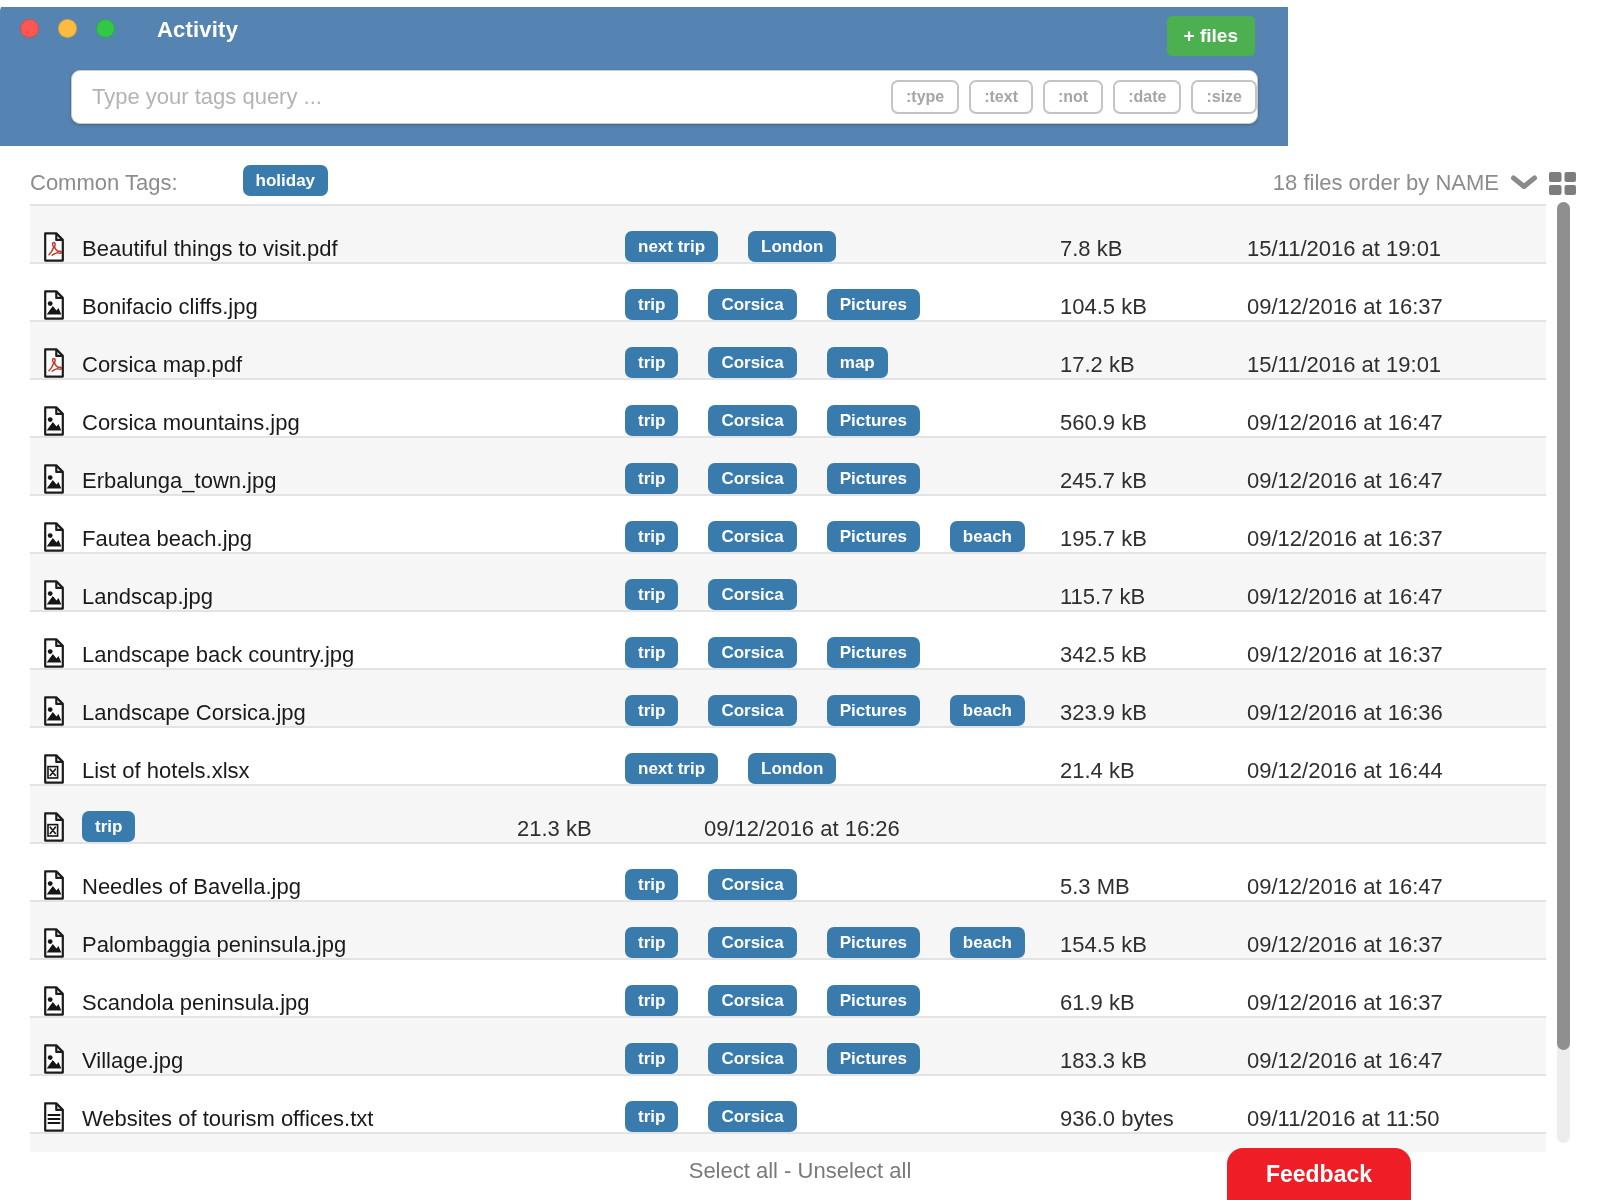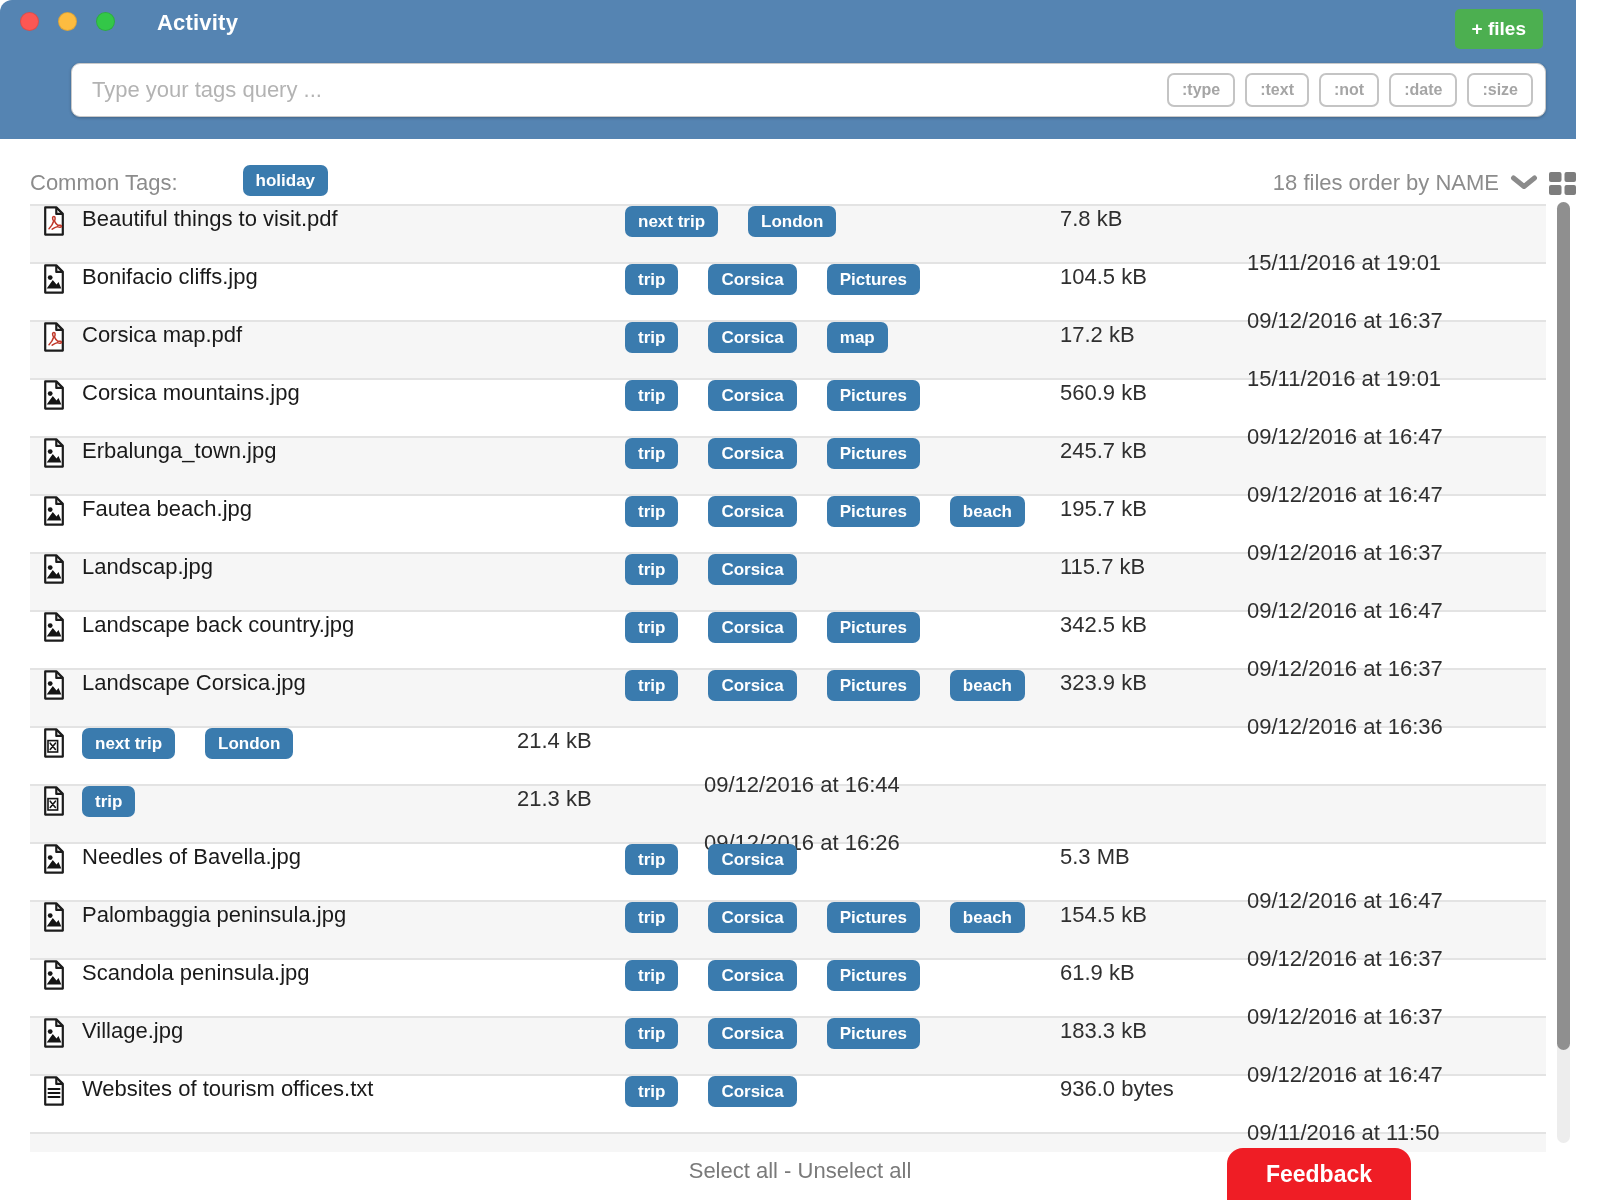--- a/index.html
+++ b/index.html
@@ -2,59 +2,59 @@
 <html style="--header-blue: #5584b2; --tag-blue: #3a7bae; --green: #4caf50; --red: #ef1d25;"><head>
 <meta charset="utf-8">
 <style>
   * { margin:0; padding:0; box-sizing:border-box; }
   html,body { width:1600px; height:1200px; overflow:hidden; }
   body { font-family:"Liberation Sans","DejaVu Sans",sans-serif; background:#ffffff; }
   #window { position:relative; width:1600px; height:1200px; background:#ffffff;
             border-radius:12px 12px 0 0; overflow:hidden; }
 
   
-  .header { position:absolute; left:0; top:0; width:1576px; height:139px;
+  .header { position:absolute; left:0; top:7px; width:1288px; height:139px;
             background:var(--header-blue,#5584b2); }
   .traffic { position:absolute; top:12px; left:20px; display:flex; gap:19px; }
   .light { width:19px; height:19px; border-radius:50%; }
   .light.red    { background:#fc5753; border:1px solid rgba(0,0,0,.12); }
   .light.yellow { background:#fdbc40; border:1px solid rgba(0,0,0,.12); }
   .light.green  { background:#33c748; border:1px solid rgba(0,0,0,.12); }
   .win-title { position:absolute; left:157px; top:10px; color:#fff; font-size:22px;
                font-weight:700; letter-spacing:.2px; }
   .add-files { position:absolute; right:33px; top:9px; height:40px; padding:0 17px;
                background:var(--green,#4caf50); color:#fff; font-size:19px; font-weight:700;
                border:none; border-radius:5px; cursor:pointer; font-family:inherit; }
   .search-bar { position:absolute; left:30px; right:30px; top:63px; height:54px;
                 background:#fff; border:1px solid #c9c9c9; border-radius:9px;
                 box-shadow:0 1px 3px rgba(0,0,0,.25); display:flex; align-items:center;margin-left:41px; }
   .search-input { flex:1; height:100%; border:none; outline:none; background:transparent;
                   font-size:22px; color:#444; padding:0 0 0 20px; font-family:inherit; }
   .search-input::placeholder { color:#b3b3b3; }
-  .filter-btns { display:flex; gap:10px; padding-right:12px; }
+  .filter-btns { display:flex; gap:10px; }
   .filter-btn { background:#fff; border:2px solid #c4c4c4; border-radius:7px;
                 color:#a5a5a5; font-size:16px; font-weight:700; padding:6px 13px;
                 cursor:pointer; font-family:inherit; }
 
   
   .toolbar { position:absolute; left:30px; right:24px; top:158px; height:38px;
              display:flex; align-items:flex-end;gap:48px; }
   .common-label { color:#8c8c8c; font-size:22px; }
   .tag { display:inline-block; background:var(--tag-blue,#3a7bae); color:#fff;
          font-size:17px; font-weight:700; line-height:21px; padding:5px 13px;
          border-radius:7px; white-space:nowrap; }
   .toolbar .tag { margin-left:17px; }
   .toolbar-right { margin-left:auto; display:flex; align-items:center; gap:11px; }
   .order-text { color:#8c8c8c; font-size:22px; }
   .icon-btn { display:flex; align-items:center; cursor:pointer; background:none; border:none; padding:0; }
 
   
   .file-list { position:absolute; left:30px; top:204px; width:1516px; height:948px;
                overflow:hidden; }
-  .file-row { display:flex; align-items:flex-start; height:58px; border-top:2px solid #e3e3e3;
+  .file-row { display:flex; align-items:flex-end; height:58px; border-top:2px solid #e3e3e3;
               padding-left:12px; }
   .file-row:nth-child(odd) { background:#f6f6f6; }
   .file-row:nth-child(even) { background:#ffffff; }
   .col-icon { width:40px; flex:0 0 40px; display:flex; align-items:center; }
   .col-name { flex:0 0 543px; font-size:22px; color:#1a1a1a; white-space:nowrap;
               overflow:hidden; }
   .col-tags { flex:0 0 435px; display:flex; gap:30px; align-items:center; }
   .col-size { flex:0 0 187px; font-size:22px; color:#2f2f2f; }
   .col-date { flex:1; font-size:22px; color:#2f2f2f;margin-top:44px; }
 
@@ -284,20 +284,21 @@
       </div>
       <div class="file-row">
         <div class="col-icon">
           <svg width="24" height="30" viewBox="0 0 24 30">
             <path d="M3.2 1.4 H14.3 L20.8 7.9 V28.6 H3.2 Z" fill="#fff" stroke="#1c1c1c" stroke-width="2.2" stroke-linejoin="round"></path>
             <path d="M14.3 1.4 V7.9 H20.8" fill="none" stroke="#1c1c1c" stroke-width="2.2" stroke-linejoin="round"></path>
             <rect x="6" y="12.6" width="9.6" height="11.4" fill="none" stroke="#151515" stroke-width="1.6"></rect>
             <path d="M8.2 15.2 L13.4 21.4 M13.4 15.2 L8.2 21.4" stroke="#151515" stroke-width="1.6" stroke-linecap="round"></path>
           </svg>
         </div>
+        <div class="col-name">List of hotels.xlsx</div>
         <div class="col-tags">
           <span class="tag">next trip</span>
           <span class="tag">London</span>
         </div>
         <div class="col-size">21.4 kB</div>
         <div class="col-date">09/12/2016 at 16:44</div>
       </div>
       <div class="file-row">
         <div class="col-icon">
           <svg width="24" height="30" viewBox="0 0 24 30">

